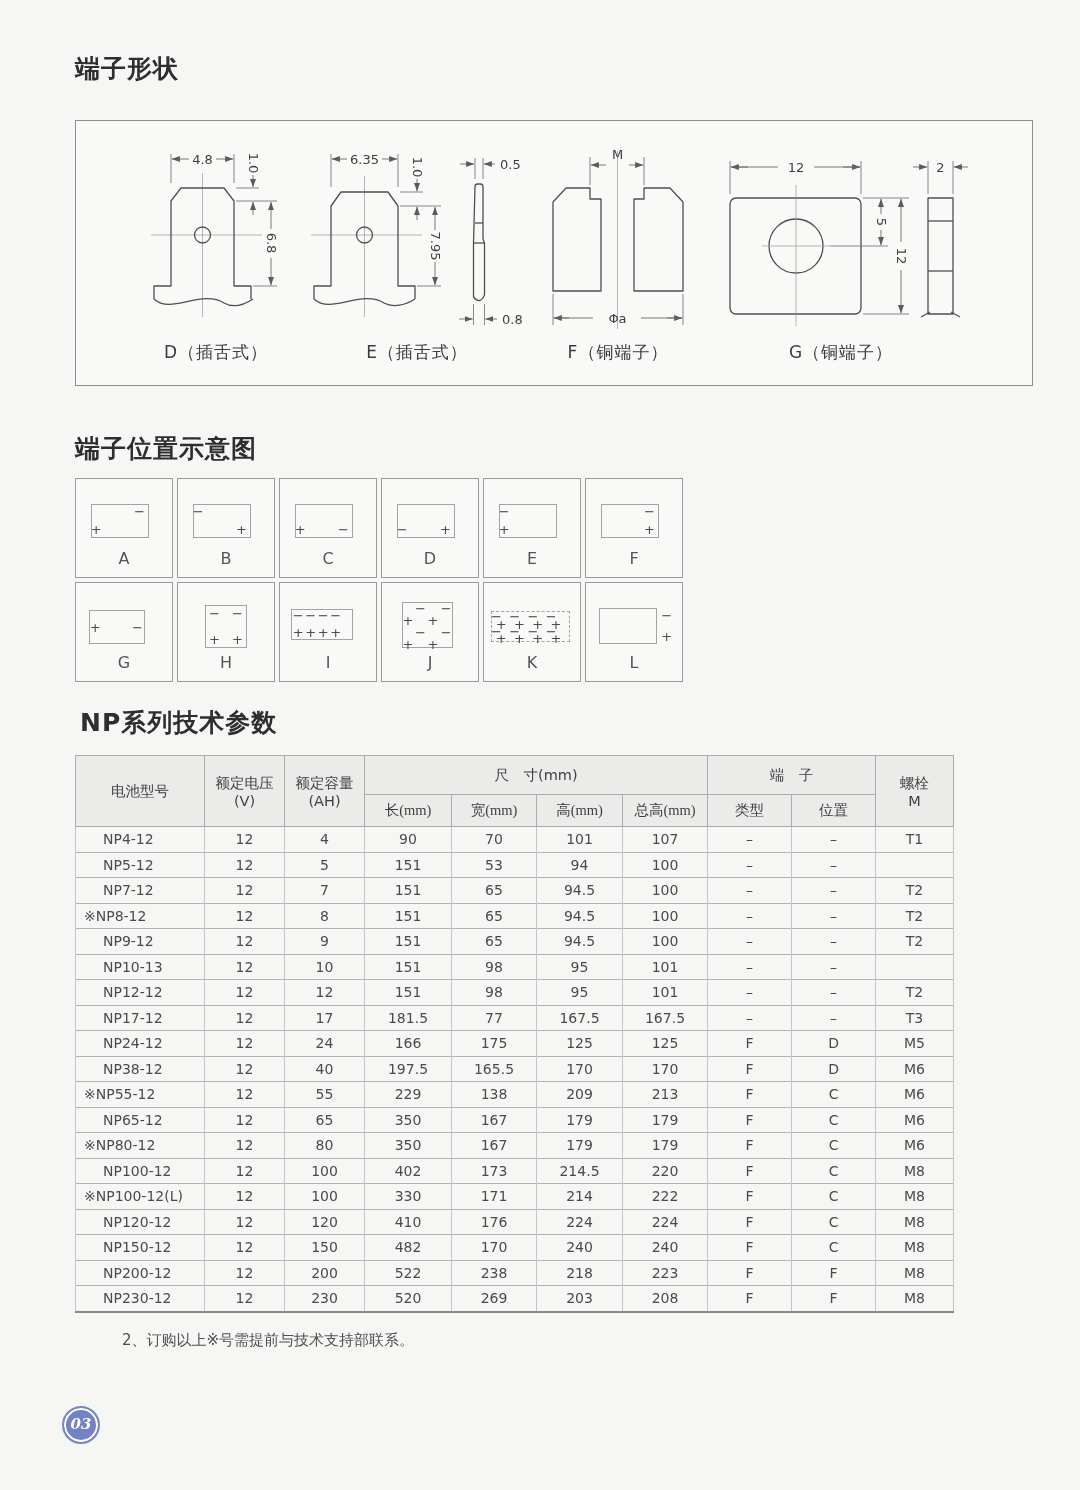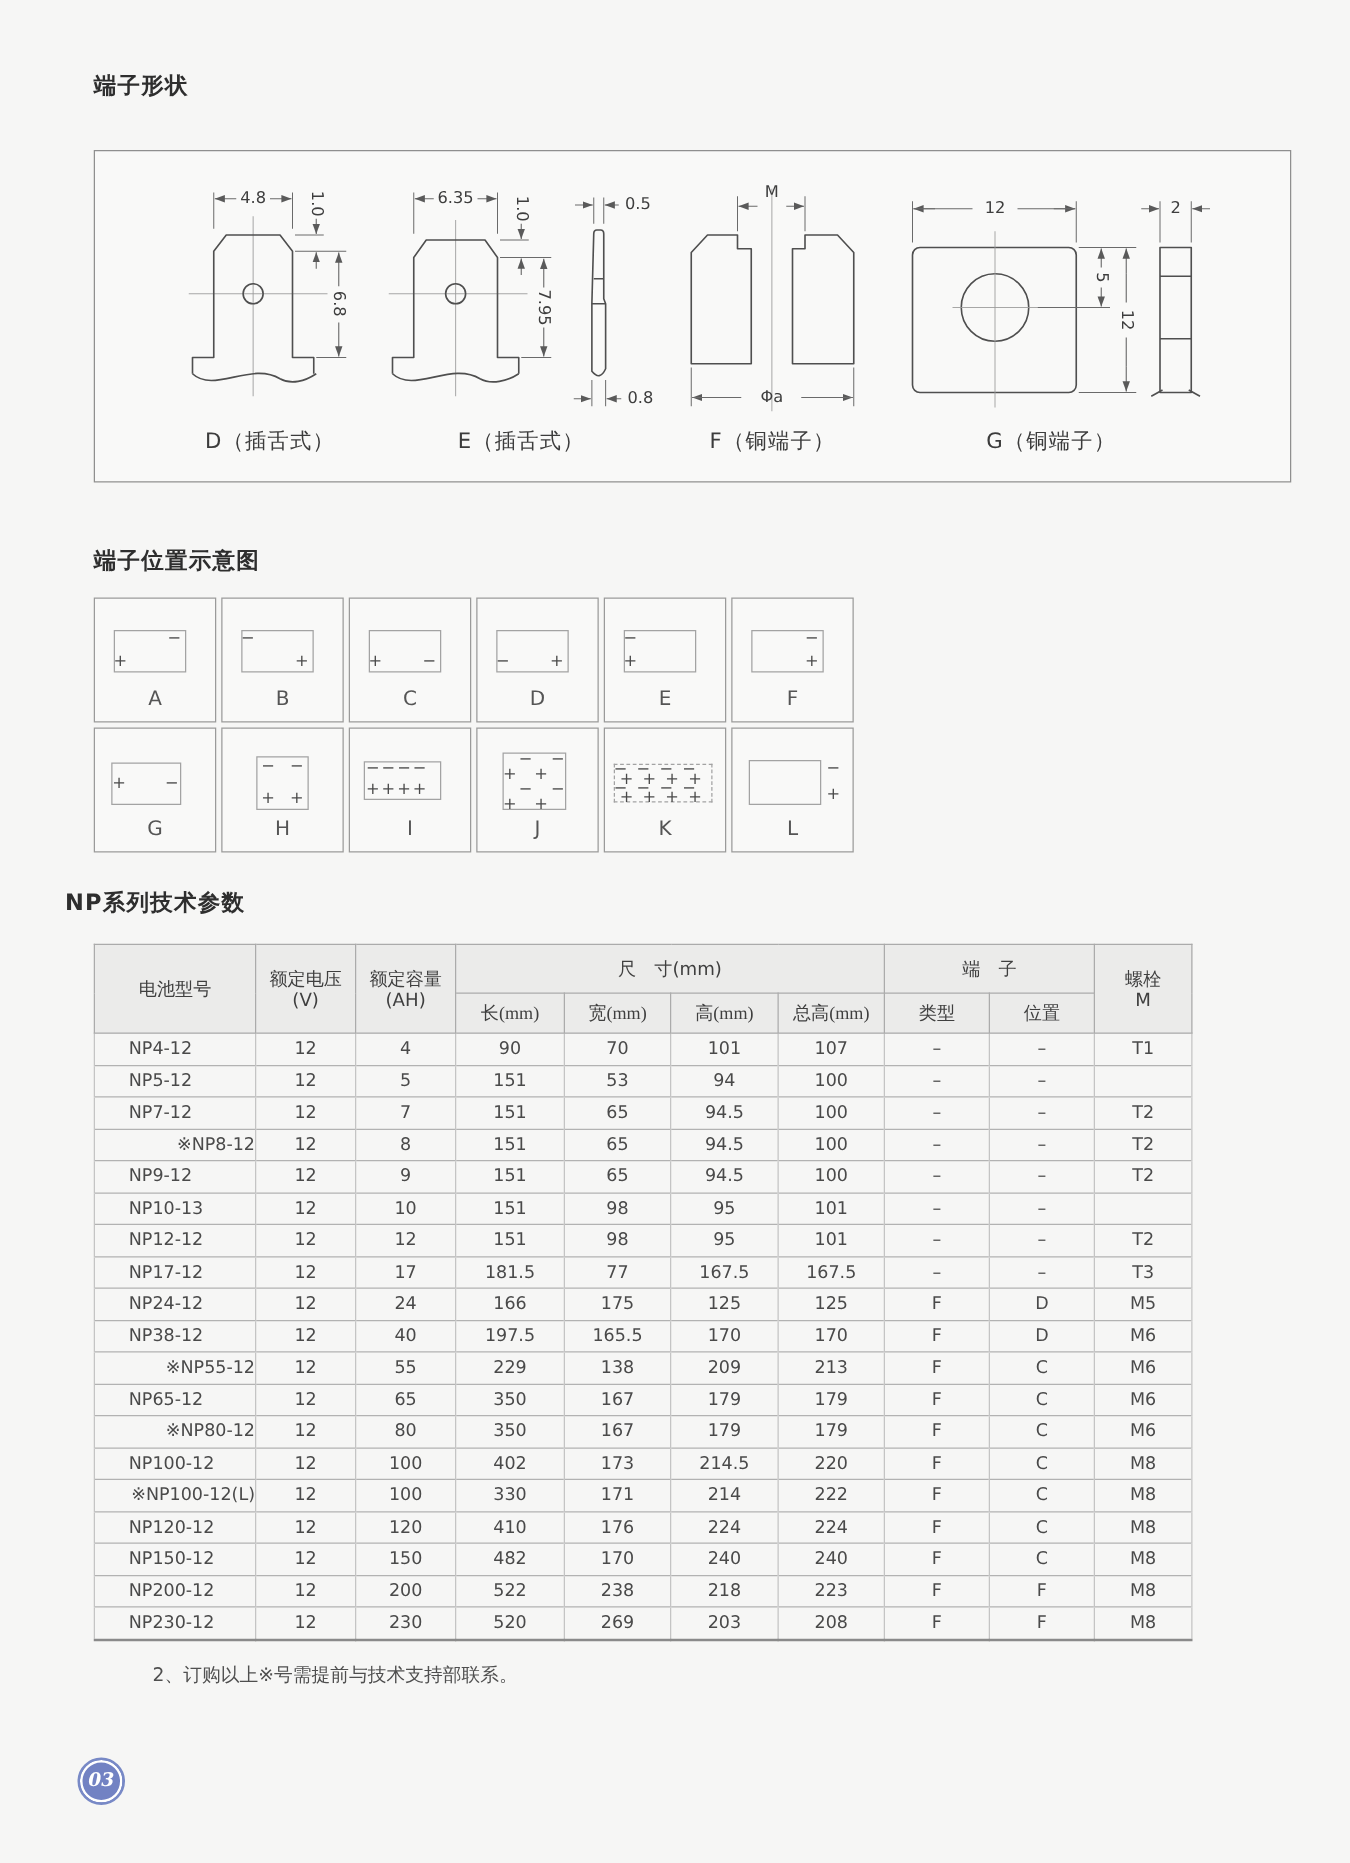--- a/index.html
+++ b/index.html
@@ -3,26 +3,26 @@
 <meta charset="utf-8">
 <style>
   html,body{margin:0;padding:0;}
   body{
     width:1080px;height:1490px;position:relative;overflow:hidden;
     background:#f6f6f5;
     font-family:"DejaVu Sans","Liberation Sans",sans-serif;
     color:#4a4a4a;
   }
   .sec-title{
-    margin:0 0 0 75px;font-size:18px;font-weight:bold;color:#2e2e2e;
+    margin:0 0 0 75px;font-size:25px;font-weight:bold;color:#2e2e2e;
     line-height:30px;letter-spacing:1px;
   }
   #title-shapes{padding-top:54px;}
   #title-positions{margin-top:48px;}
-  #title-table{margin-top:26px;margin-left:52px;}
+  #title-table{margin-top:26px;margin-left:80px;}
 
   
   .shapes-box{
     margin:36px 0 0 75px;width:958px;height:266px;
     border:1px solid #8f8f8f;background:#f9f9f8;box-sizing:border-box;
   }
   .ol{stroke:#4f4f4f;stroke-width:1.3;fill:none;stroke-linejoin:round;}
   .dim{stroke:#6a6a6a;stroke-width:0.9;fill:none;}
   .ext{stroke:#6a6a6a;stroke-width:0.8;fill:none;}
   .cl{stroke:#9a9a9a;stroke-width:0.7;fill:none;}
@@ -62,21 +62,21 @@
     font-size:14.5px;color:#3f3f3f;padding:0;
   }
   .spec-table thead tr:first-child th{height:38px;}
   .spec-table thead tr:last-child th{height:31px;font-family:Liberation Serif, serif;}
   .spec-table td{
     border-left:1px solid #c4c4c4;border-right:1px solid #c4c4c4;
     border-top:1px solid #b2b2b2;
     text-align:center;height:24.5px;padding:0;
   }
   .spec-table td.model{text-align:left;padding-left:27px;}
-  .spec-table td.model.starred{text-indent:-19px;text-align:right;}
+  .spec-table td.model.starred{text-indent:-19px;}
 
   
   .notes{margin:13px 0 0 75px;font-size:15px;color:#4f4f4f;line-height:29px;}
   .note-cont{padding-left:47px;}
   .faded{opacity:0.38;}
 
   
   .page-badge{
     position:absolute;left:62px;top:1406px;width:34px;height:34px;
     border-radius:50%;background:#7282c3;border:2px solid #7889c6;

